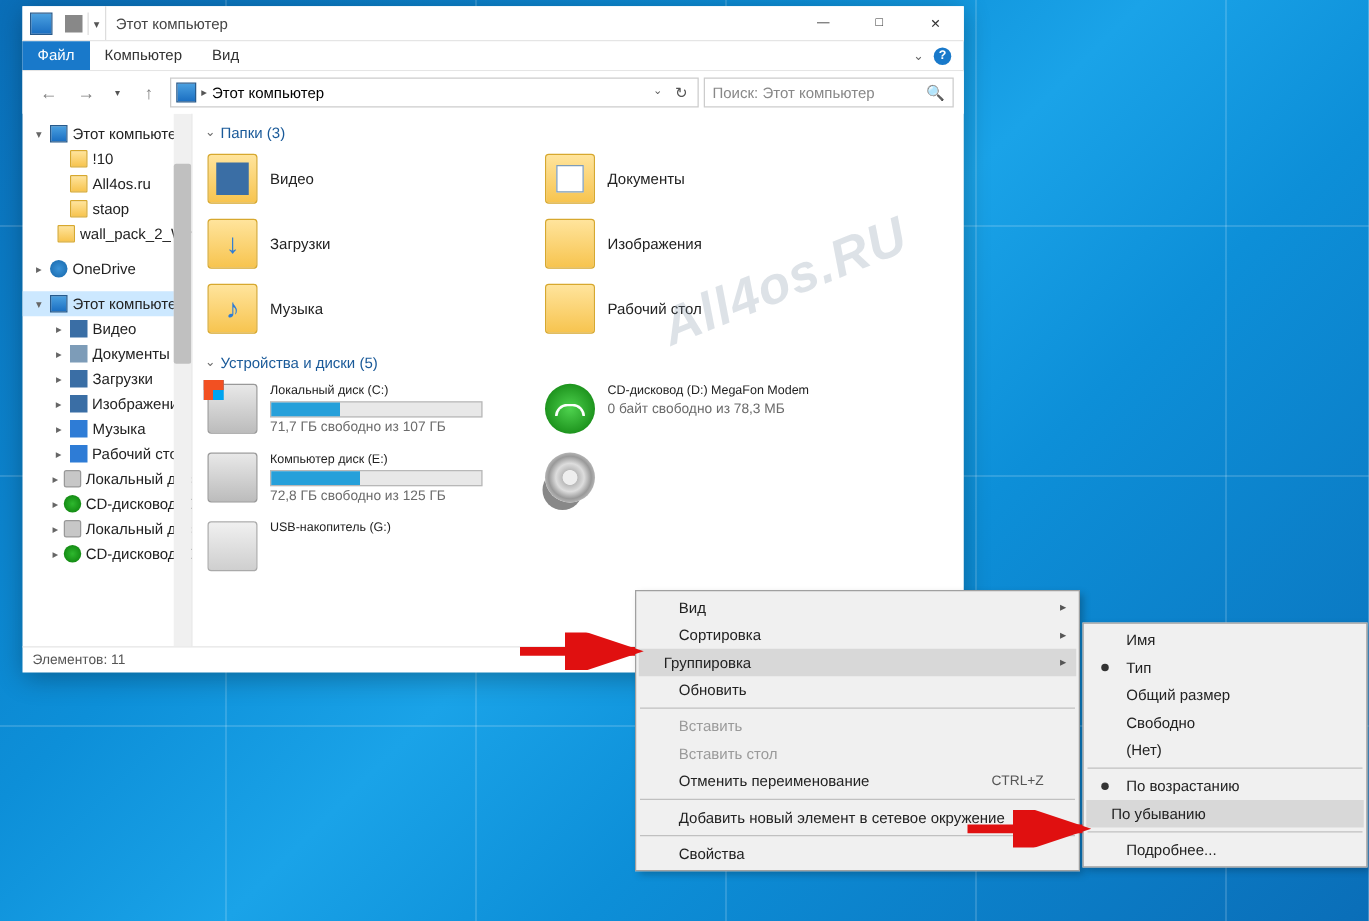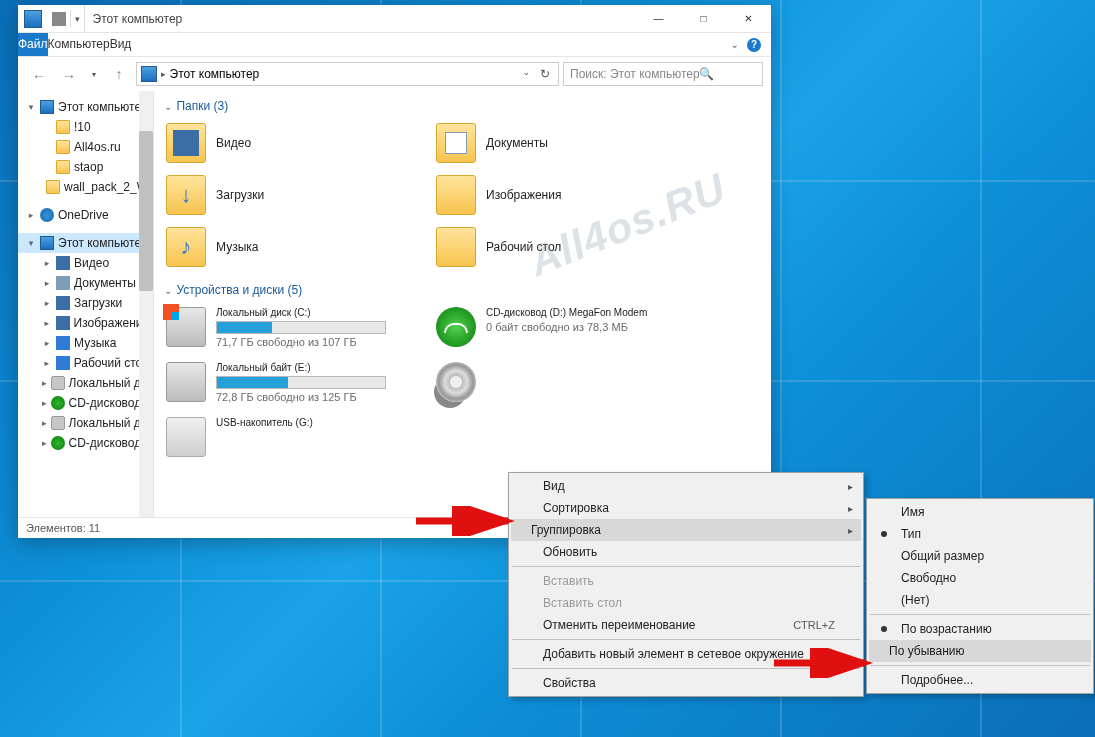--- a/index.html
+++ b/index.html
@@ -13,35 +13,35 @@
 .titlebar { height: 28px; display: flex; align-items: center; background: #fff; border-bottom: 1px solid #e5e5e5; font-size: 12px; }
 .titlebar-icon { width: 18px; height: 18px; margin: 0 6px; background: linear-gradient(#4aa0e0,#1b6fc2); border: 1px solid #265a8c; display:inline-block; }
 .qat { display:flex; gap:4px; align-items:center; padding:0 4px; border-right:1px solid #ddd; height:100%; }
 .qat-icon { width:14px; height:14px; background:#888; display:inline-block; }
 .qat .sep { width:1px; height:18px; background:#ddd; }
 .titlebar-title { margin-left: 8px; color:#444; }
 .win-controls { margin-left:auto; display:flex; }
 .win-btn { width:45px; height:28px; display:flex; align-items:center; justify-content:center; color:#333; font-size:10px; }
 
 .ribbon-tabs { height: 24px; display:flex; align-items:stretch; font-size:12px; border-bottom:1px solid #e5e5e5; }
-.ribbon-tab { padding: 4px 0; color:#333; cursor:pointer; }
+.ribbon-tab { padding: 4px 12px; color:#333; cursor:pointer; }
 .ribbon-tab.file { background:#1979ca; color:#fff; }
 .ribbon-right { margin-left:auto; display:flex; align-items:center; gap:8px; padding:0 10px; color:#666; }
 .ribbon-expand { font-size:10px; }
 .help-icon { width:14px; height:14px; border-radius:50%; background:#1979ca; color:#fff; display:flex; align-items:center; justify-content:center; font-size:10px; font-weight:bold; }
 
 .nav-row { height: 34px; display:flex; align-items:center; gap:4px; padding: 4px 8px; background:#fff; }
 .nav-arrow { width:26px; height:26px; display:flex; align-items:center; justify-content:center; color:#808080; font-size:14px; cursor:pointer; border-radius:2px; }
 .nav-arrow.small { width:16px; font-size:8px; color:#555; }
 .breadcrumb { flex:1; height:24px; border:1px solid #ccc; display:flex; align-items:center; padding:0 4px; font-size:12px; gap:4px; background:#fff; }
 .bc-icon { width:16px; height:16px; background:linear-gradient(#4aa0e0,#1b6fc2); border:1px solid #265a8c; display:inline-block; }
 .bc-chev { color:#555; font-size:9px; }
 .bc-right { margin-left:auto; display:flex; gap:6px; color:#555; }
 .refresh-btn { padding:0 4px; }
-.search-box { width:200px; height:24px; border:1px solid #ccc; display:flex; align-items:center; padding:2px 6px; font-size:12px; color:#888; justify-content:flex-start; }
+.search-box { width:200px; height:24px; border:1px solid #ccc; display:flex; align-items:center; padding:2px 6px; font-size:12px; color:#888; justify-content:space-between; }
 
 .body-area { display:flex; height: calc(100% - 28px - 24px - 34px - 21px); }
 .tree { width: 136px; border-right:1px solid #e5e5e5; padding:6px 0; font-size:12px; color:#222; overflow:hidden; position:relative; }
 .tree-item { display:flex; align-items:center; gap:4px; padding:2px 4px 2px 8px; height:20px; white-space:nowrap; cursor:pointer; }
 .tree-item.indent1 { padding-left: 24px; }
 .tree-item.selected { background:#cce8ff; }
 .tree-caret { width:10px; font-size:9px; color:#666; text-align:center; }
 .ti-icon { width:14px; height:14px; flex-shrink:0; display:inline-block; }
 .ic-desktop { background:linear-gradient(#4aa0e0,#1b6fc2); border:1px solid #265a8c; }
 .ic-folder { background:linear-gradient(#ffe49c,#f7c44f); border:1px solid #d7a82e; border-radius:1px; }
@@ -301,21 +301,21 @@
           <div class="drive-tile">
             <div class="drive-icn cd-g"></div>
             <div class="drive-info">
               <div class="drive-name">CD-дисковод (D:) MegaFon Modem</div>
               <div class="drive-sub">0 байт свободно из 78,3 МБ</div>
             </div>
           </div>
           <div class="drive-tile">
             <div class="drive-icn hdd"></div>
             <div class="drive-info">
-              <div class="drive-name">Локальный байт (E:)</div>
+              <div class="drive-name">Компьютер диск (E:)</div>
               <div class="drive-bar">
                 <div class="drive-fill" style="width:42%"></div>
               </div>
               <div class="drive-sub">72,8 ГБ свободно из 125 ГБ</div>
             </div>
           </div>
           <div class="drive-tile">
             <div class="drive-icn dvd"></div>
           </div>
           <div class="drive-tile">

